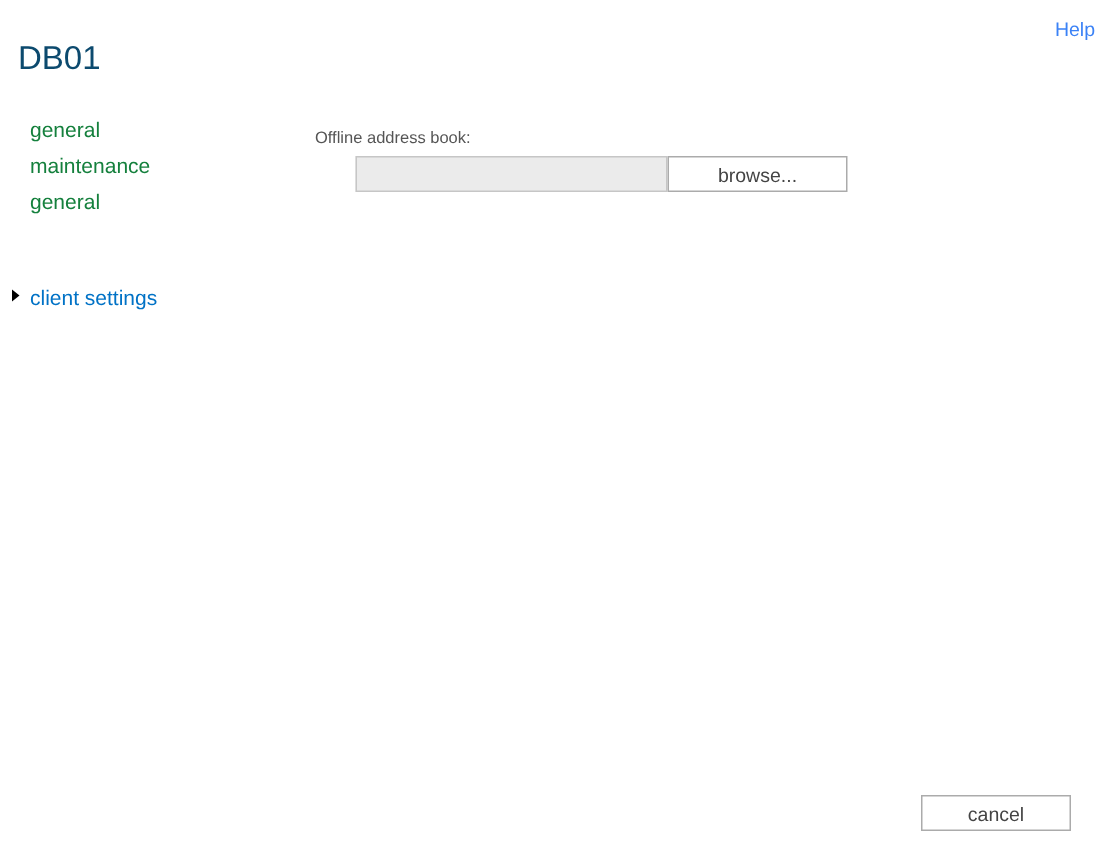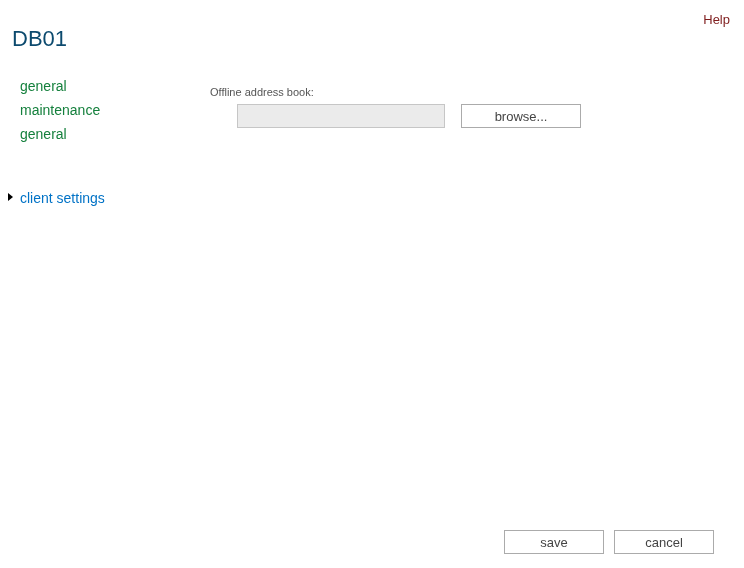--- a/index.html
+++ b/index.html
@@ -13,21 +13,21 @@
       color: #333;
       background: #fff;
       width: 744px;
       height: 568px;
       position: relative;
     }
     .help-link {
       position: absolute;
       top: 12px;
       right: 14px;
-      color: #7f1d1d;
+      color: #3b82f6;
       font-size: 13px;
       cursor: pointer;
     }
     .page-title {
       position: absolute;
       top: 26px;
       left: 12px;
       font-size: 22px;
       font-weight: 300;
       color: #0c4a6e;
@@ -66,21 +66,21 @@
       left: 210px;
       right: 20px;
     }
     .field-label {
       color: #555;
       font-size: 11px;
       margin-bottom: 6px;
     }
     .field-row {
       display: flex;
-      gap: 16px;
+      gap: 0;
       padding-left: 27px;
     }
     .oab-input {
       width: 208px;
       height: 24px;
       border: 1px solid #c6c6c6;
       background: #ebebeb;
       font-size: 13px;
       padding: 0 4px;
     }
@@ -137,15 +137,14 @@
 
 <div class="content">
   <div class="field-label">Offline address book:</div>
   <div class="field-row">
     <input type="text" class="oab-input" readonly="" value="" style="">
     <button class="browse-btn">browse...</button>
   </div>
 </div>
 
 <div class="footer">
-  <button class="footer-btn">save</button>
   <button class="footer-btn">cancel</button>
 </div>
 
 </body></html>

